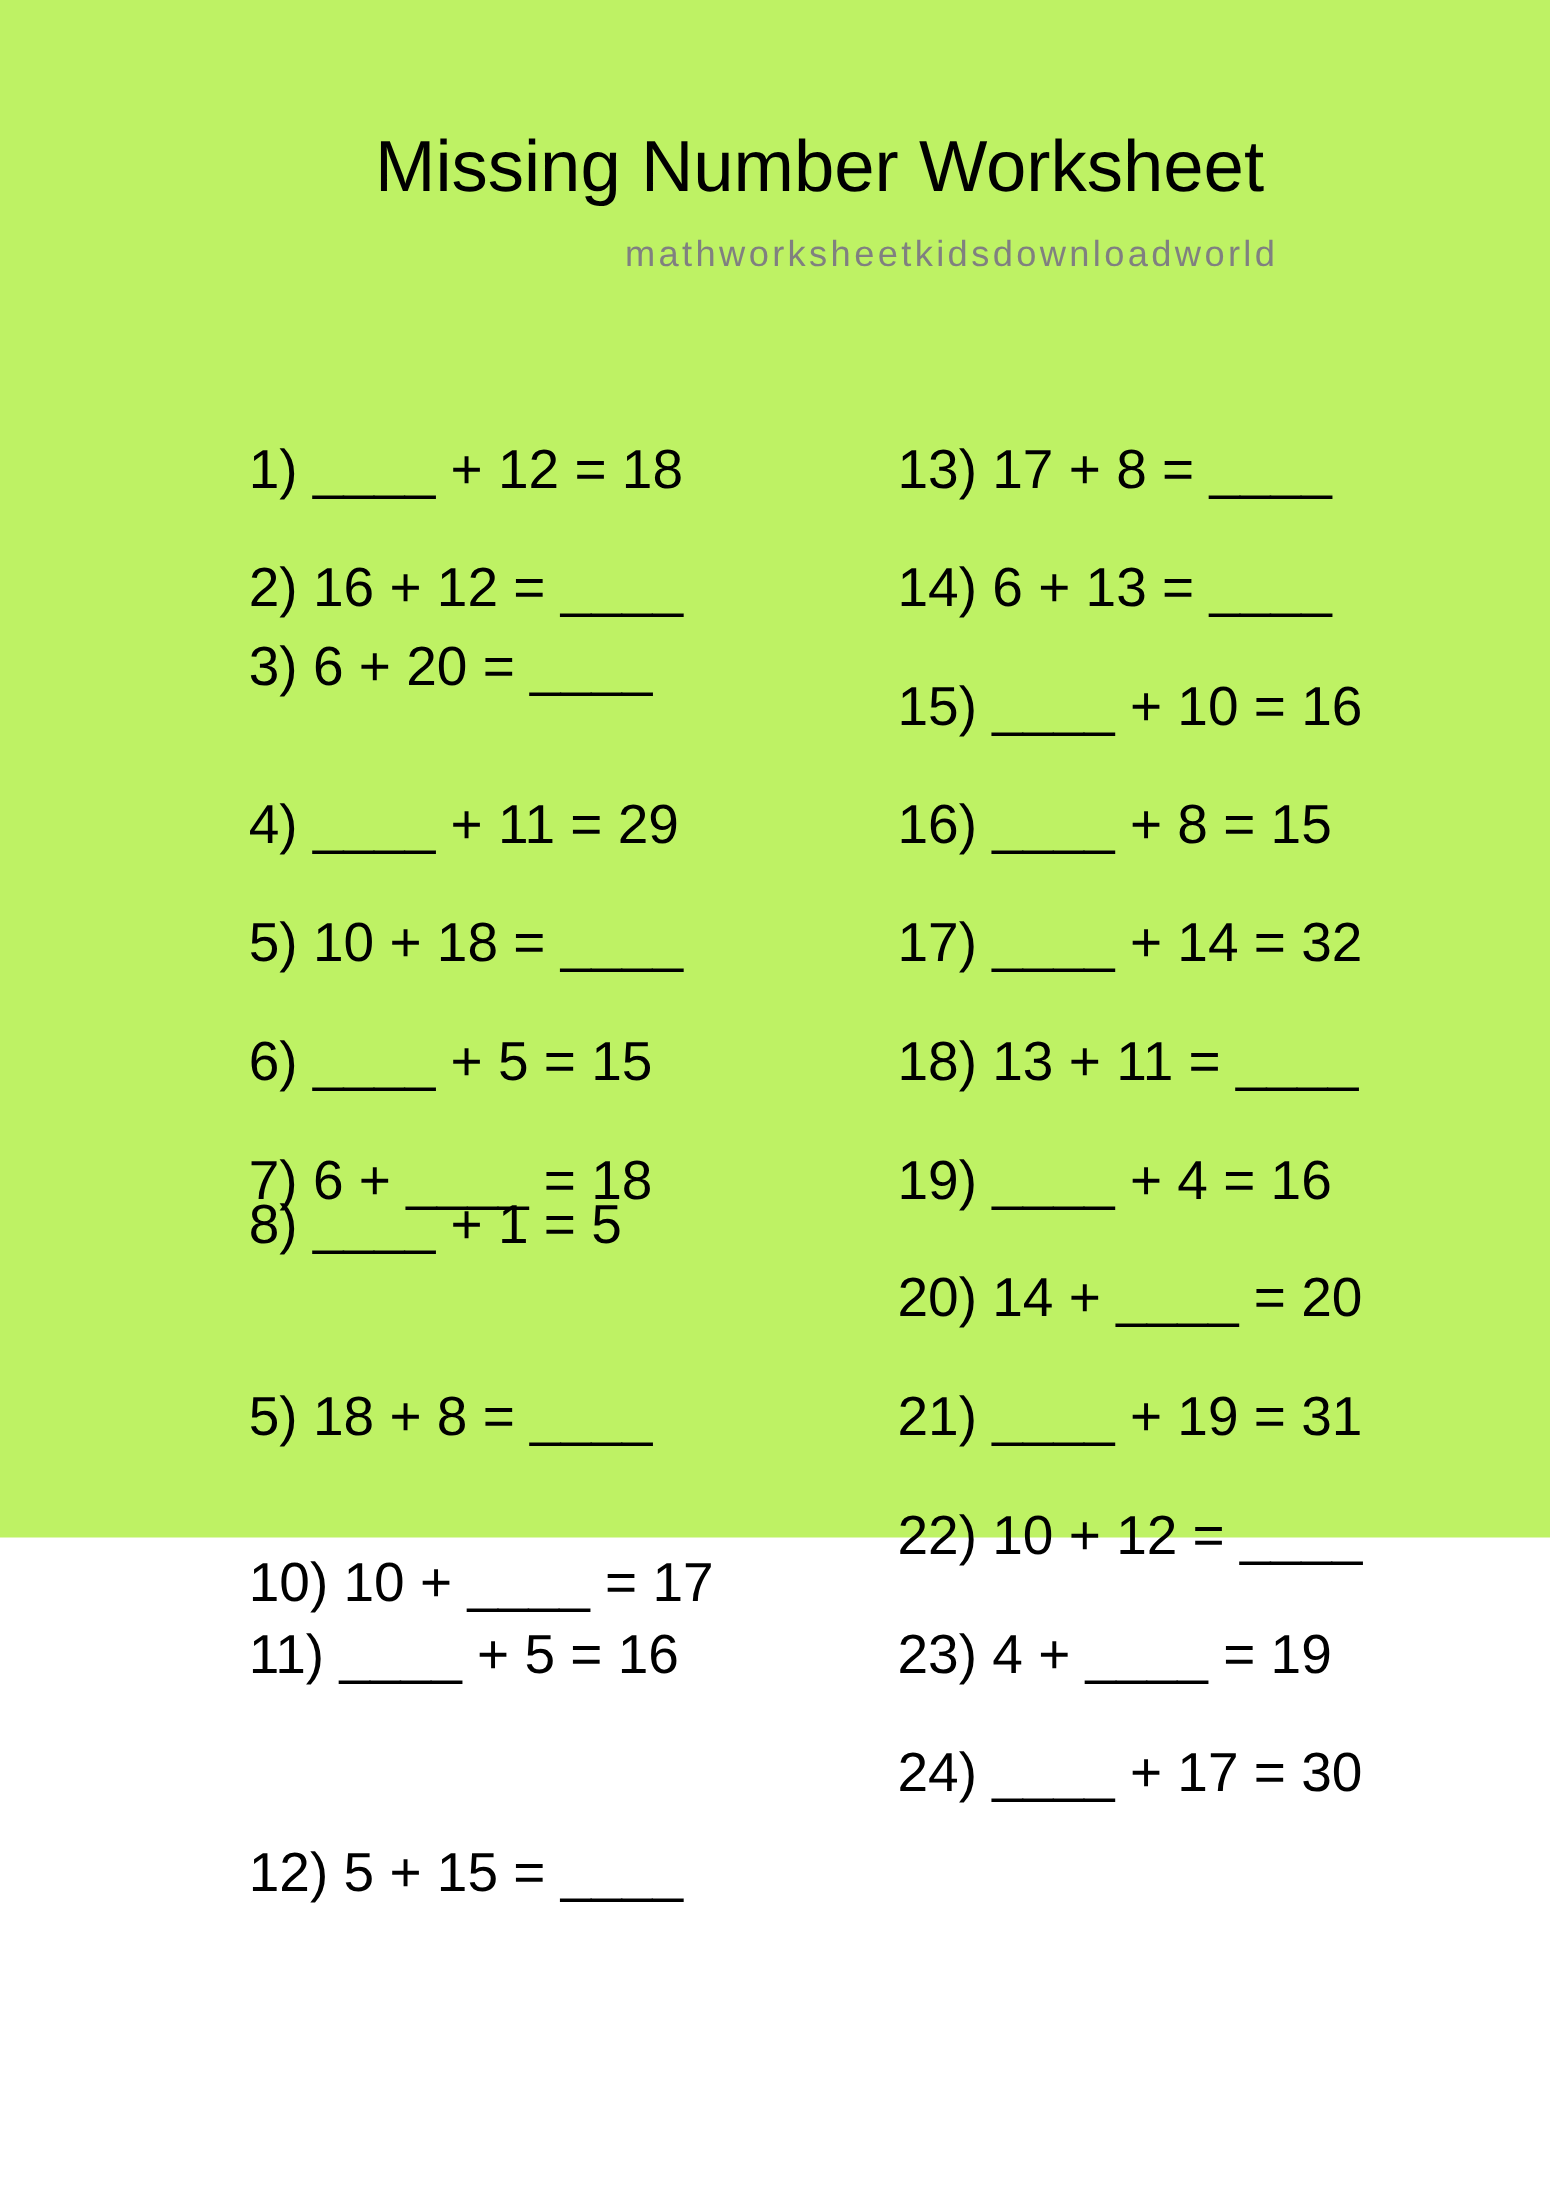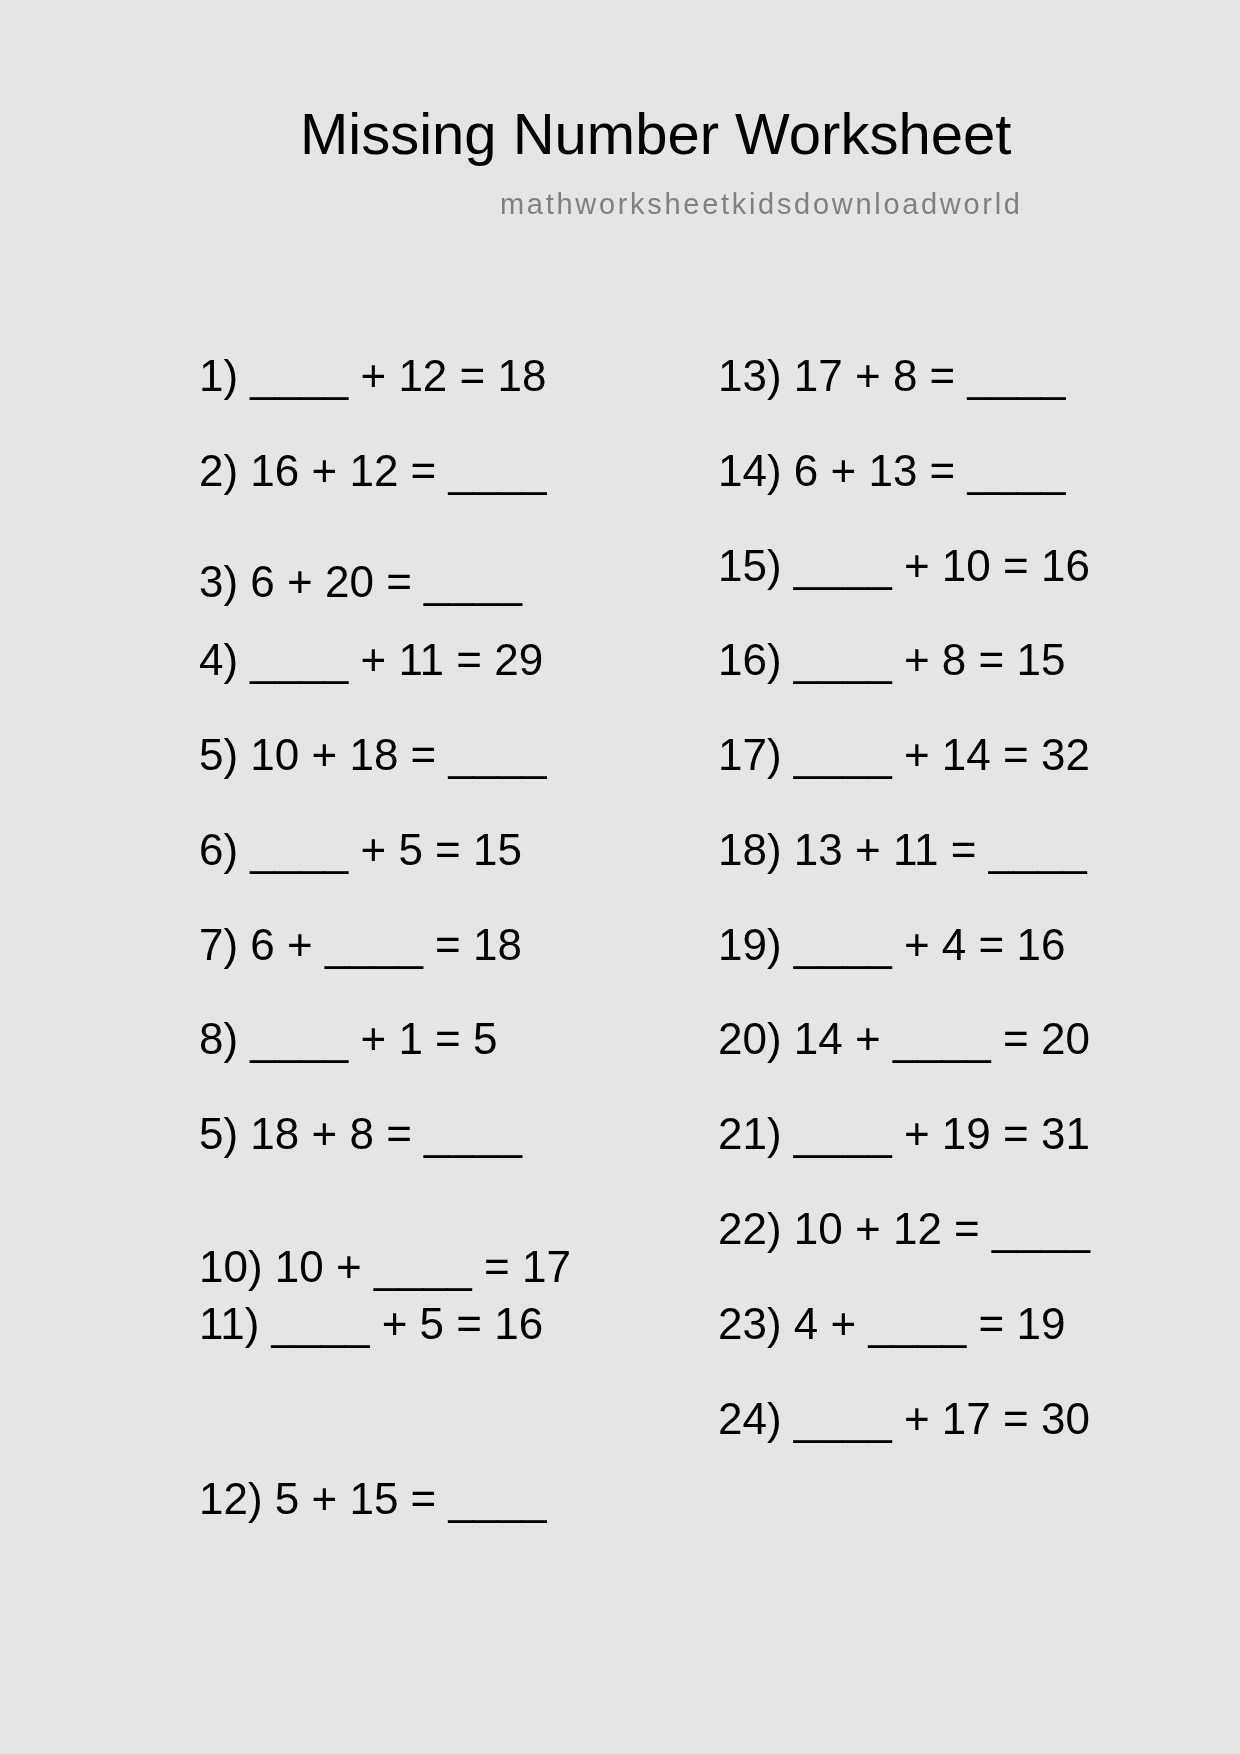--- a/index.html
+++ b/index.html
@@ -1,17 +1,17 @@
 <!DOCTYPE html>
 <html><head>
   <meta charset="utf-8">
   <style>
     html, body { margin: 0; padding: 0; background: #ffffff; }
     body { width: 1240px; height: 1754px; position: relative; overflow: hidden; }
-    .page { position: absolute; left: 0; top: 0; width: 1240px; height: 1754px; background: #e5e5e5; }
+    .page { position: absolute; left: 0; top: 0; width: 1240px; height: 1230px; background: #bef264; }
     .title {
       position: absolute; left: 300px; top: 105px;
       font-family: "Liberation Sans", sans-serif;
       font-size: 58px; line-height: 58px; color: #000000;
       white-space: nowrap; margin: 0; font-weight: normal;
     }
     .subtitle {
       position: absolute; left: 500px; top: 185px;
       font-family: "Liberation Sans", sans-serif;
       font-size: 29px; line-height: 39px; color: #808080;
@@ -29,26 +29,26 @@
 </head>
 <body>
 
 <div class="page">
   <h1 class="title">Missing Number Worksheet</h1>
   <div class="subtitle">mathworksheetkidsdownloadworld</div>
 
   <div>
     <div class="problem col-left" style="top:354px">1) ____ + 12 = 18</div>
     <div class="problem col-left" style="top:449px">2) 16 + 12 = ____</div>
-    <div class="problem col-left" style="top:560px">3) 6 + 20 = ____</div>
+    <div class="problem col-left" style="top:512px">3) 6 + 20 = ____</div>
     <div class="problem col-left" style="top:638px">4) ____ + 11 = 29</div>
     <div class="problem col-left" style="top:733px">5) 10 + 18 = ____</div>
     <div class="problem col-left" style="top:828px">6) ____ + 5 = 15</div>
     <div class="problem col-left" style="top:923px">7) 6 + ____ = 18</div>
-    <div class="problem col-left" style="top:1017px">8) ____ + 1 = 5</div>
+    <div class="problem col-left" style="top:958px">8) ____ + 1 = 5</div>
     <div class="problem col-left" style="top:1112px">5) 18 + 8 = ____</div>
     <div class="problem col-left" style="top:1245px">10) 10 + ____ = 17</div>
     <div class="problem col-left" style="top:1302px">11) ____ + 5 = 16</div>
     <div class="problem col-left" style="top:1477px">12) 5 + 15 = ____</div>
   </div>
 
   <div>
     <div class="problem col-right" style="top:354px">13) 17 + 8 = ____</div>
     <div class="problem col-right" style="top:449px">14) 6 + 13 = ____</div>
     <div class="problem col-right" style="top:544px">15) ____ + 10 = 16</div>

